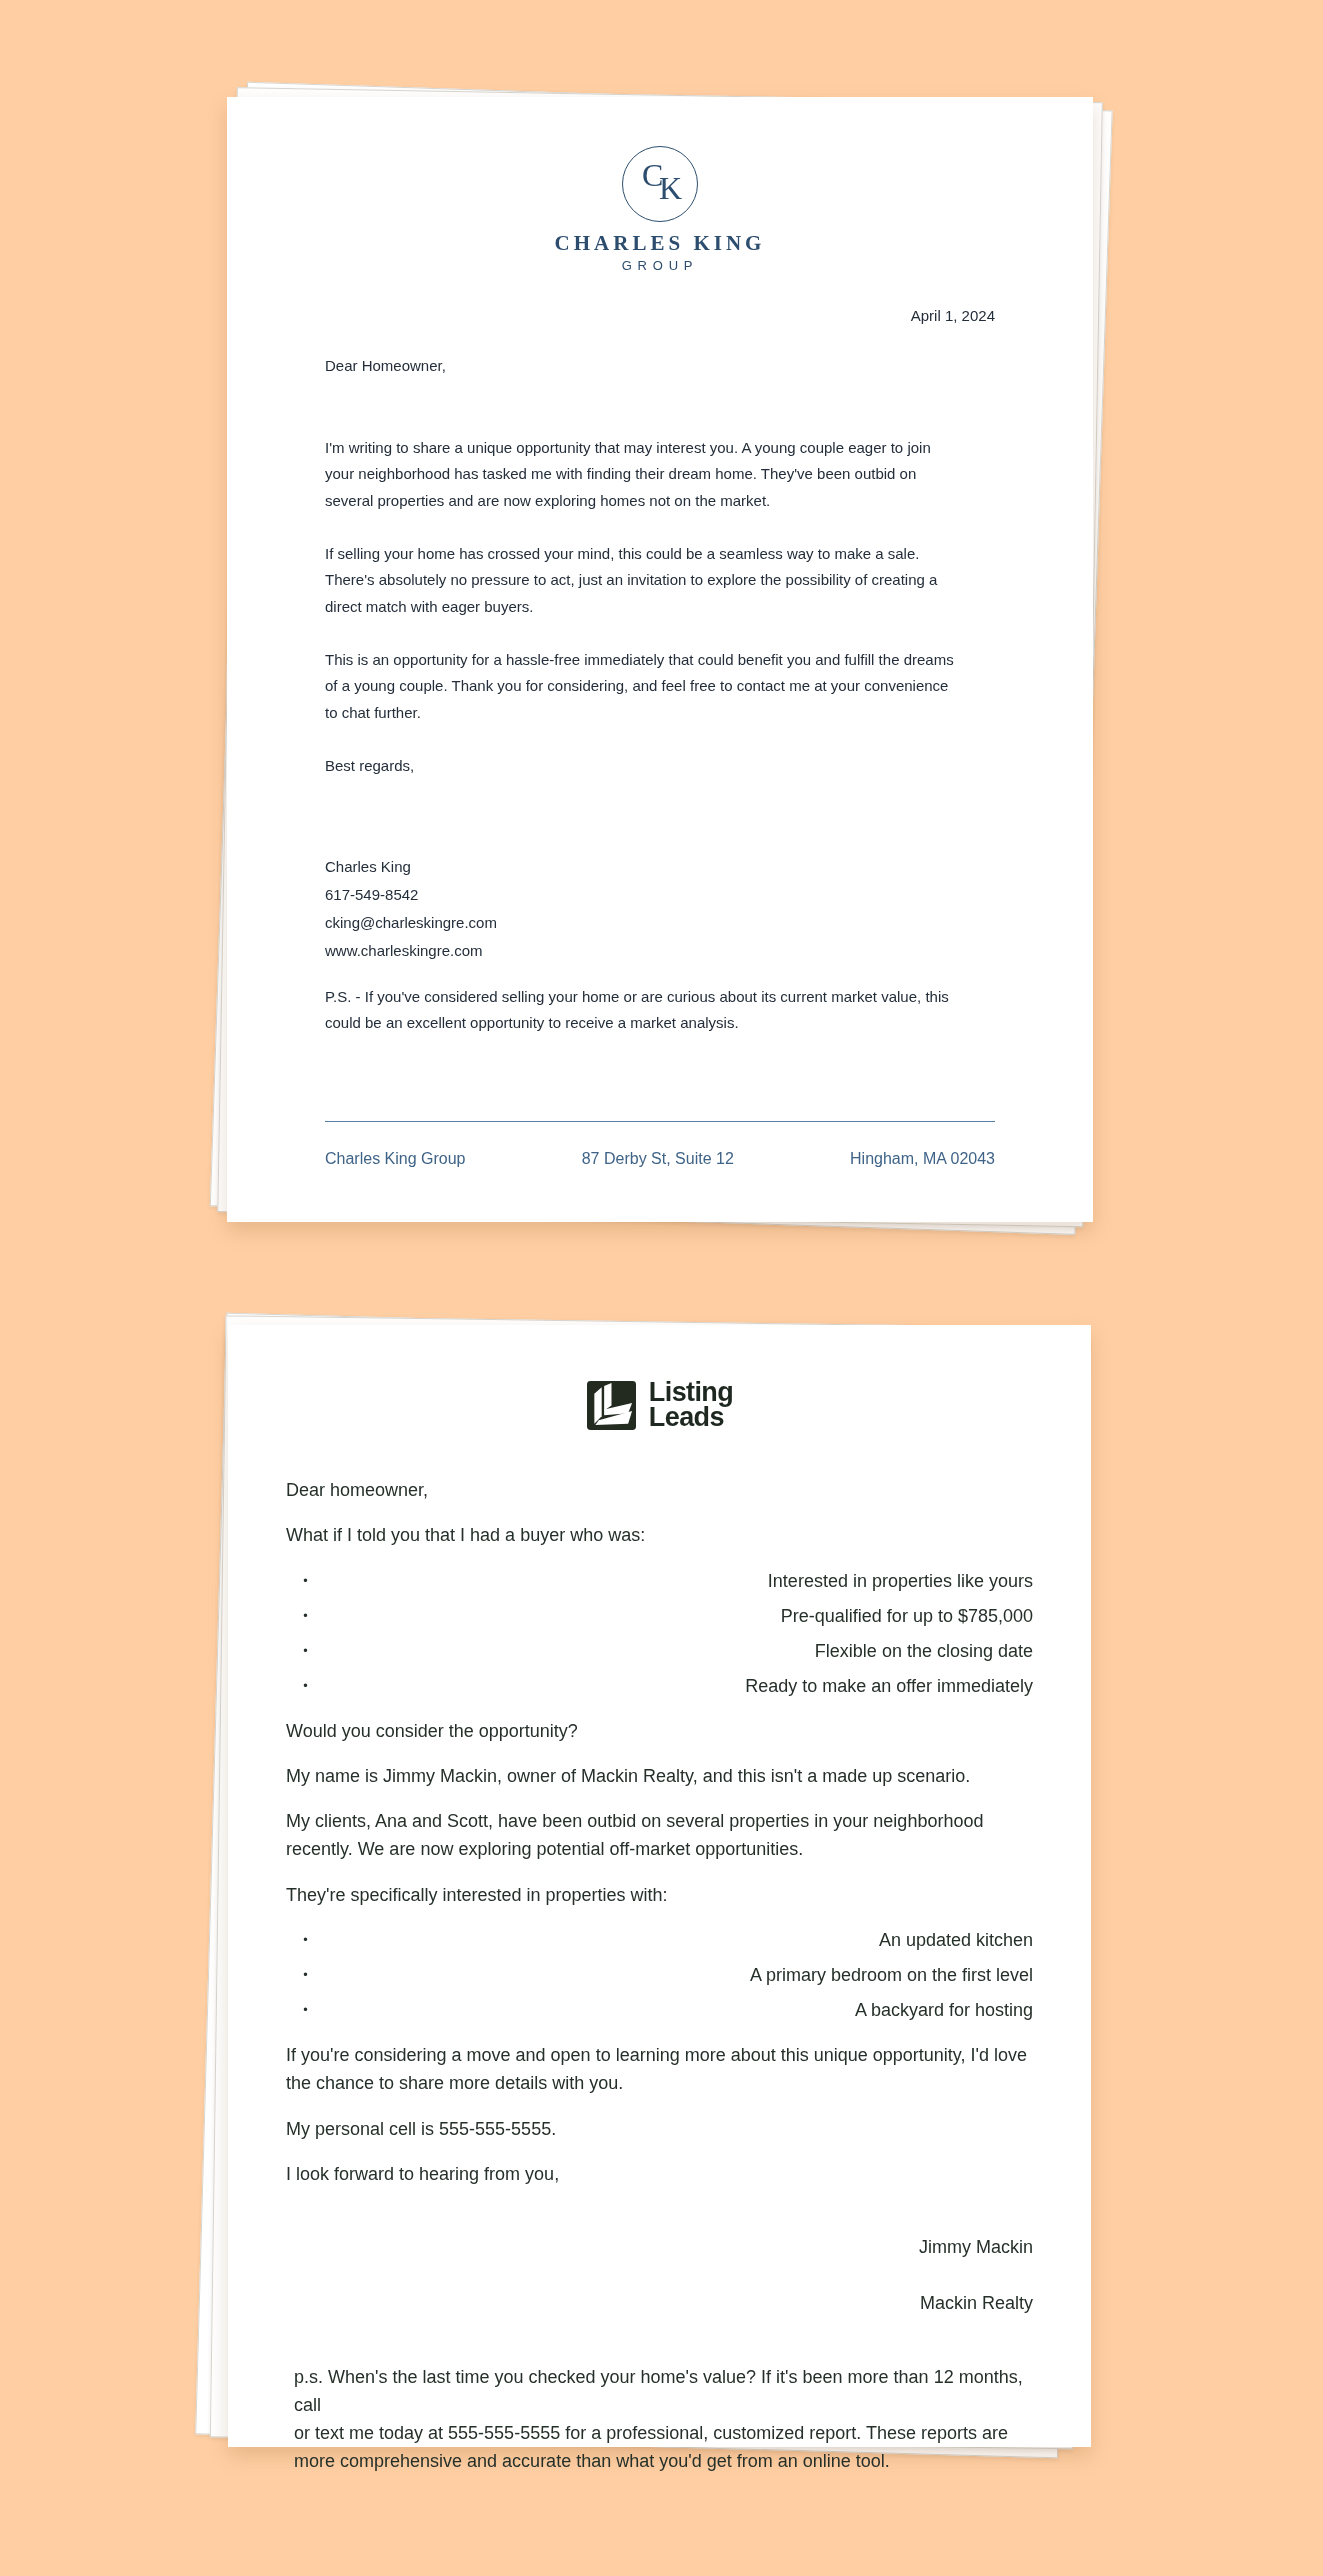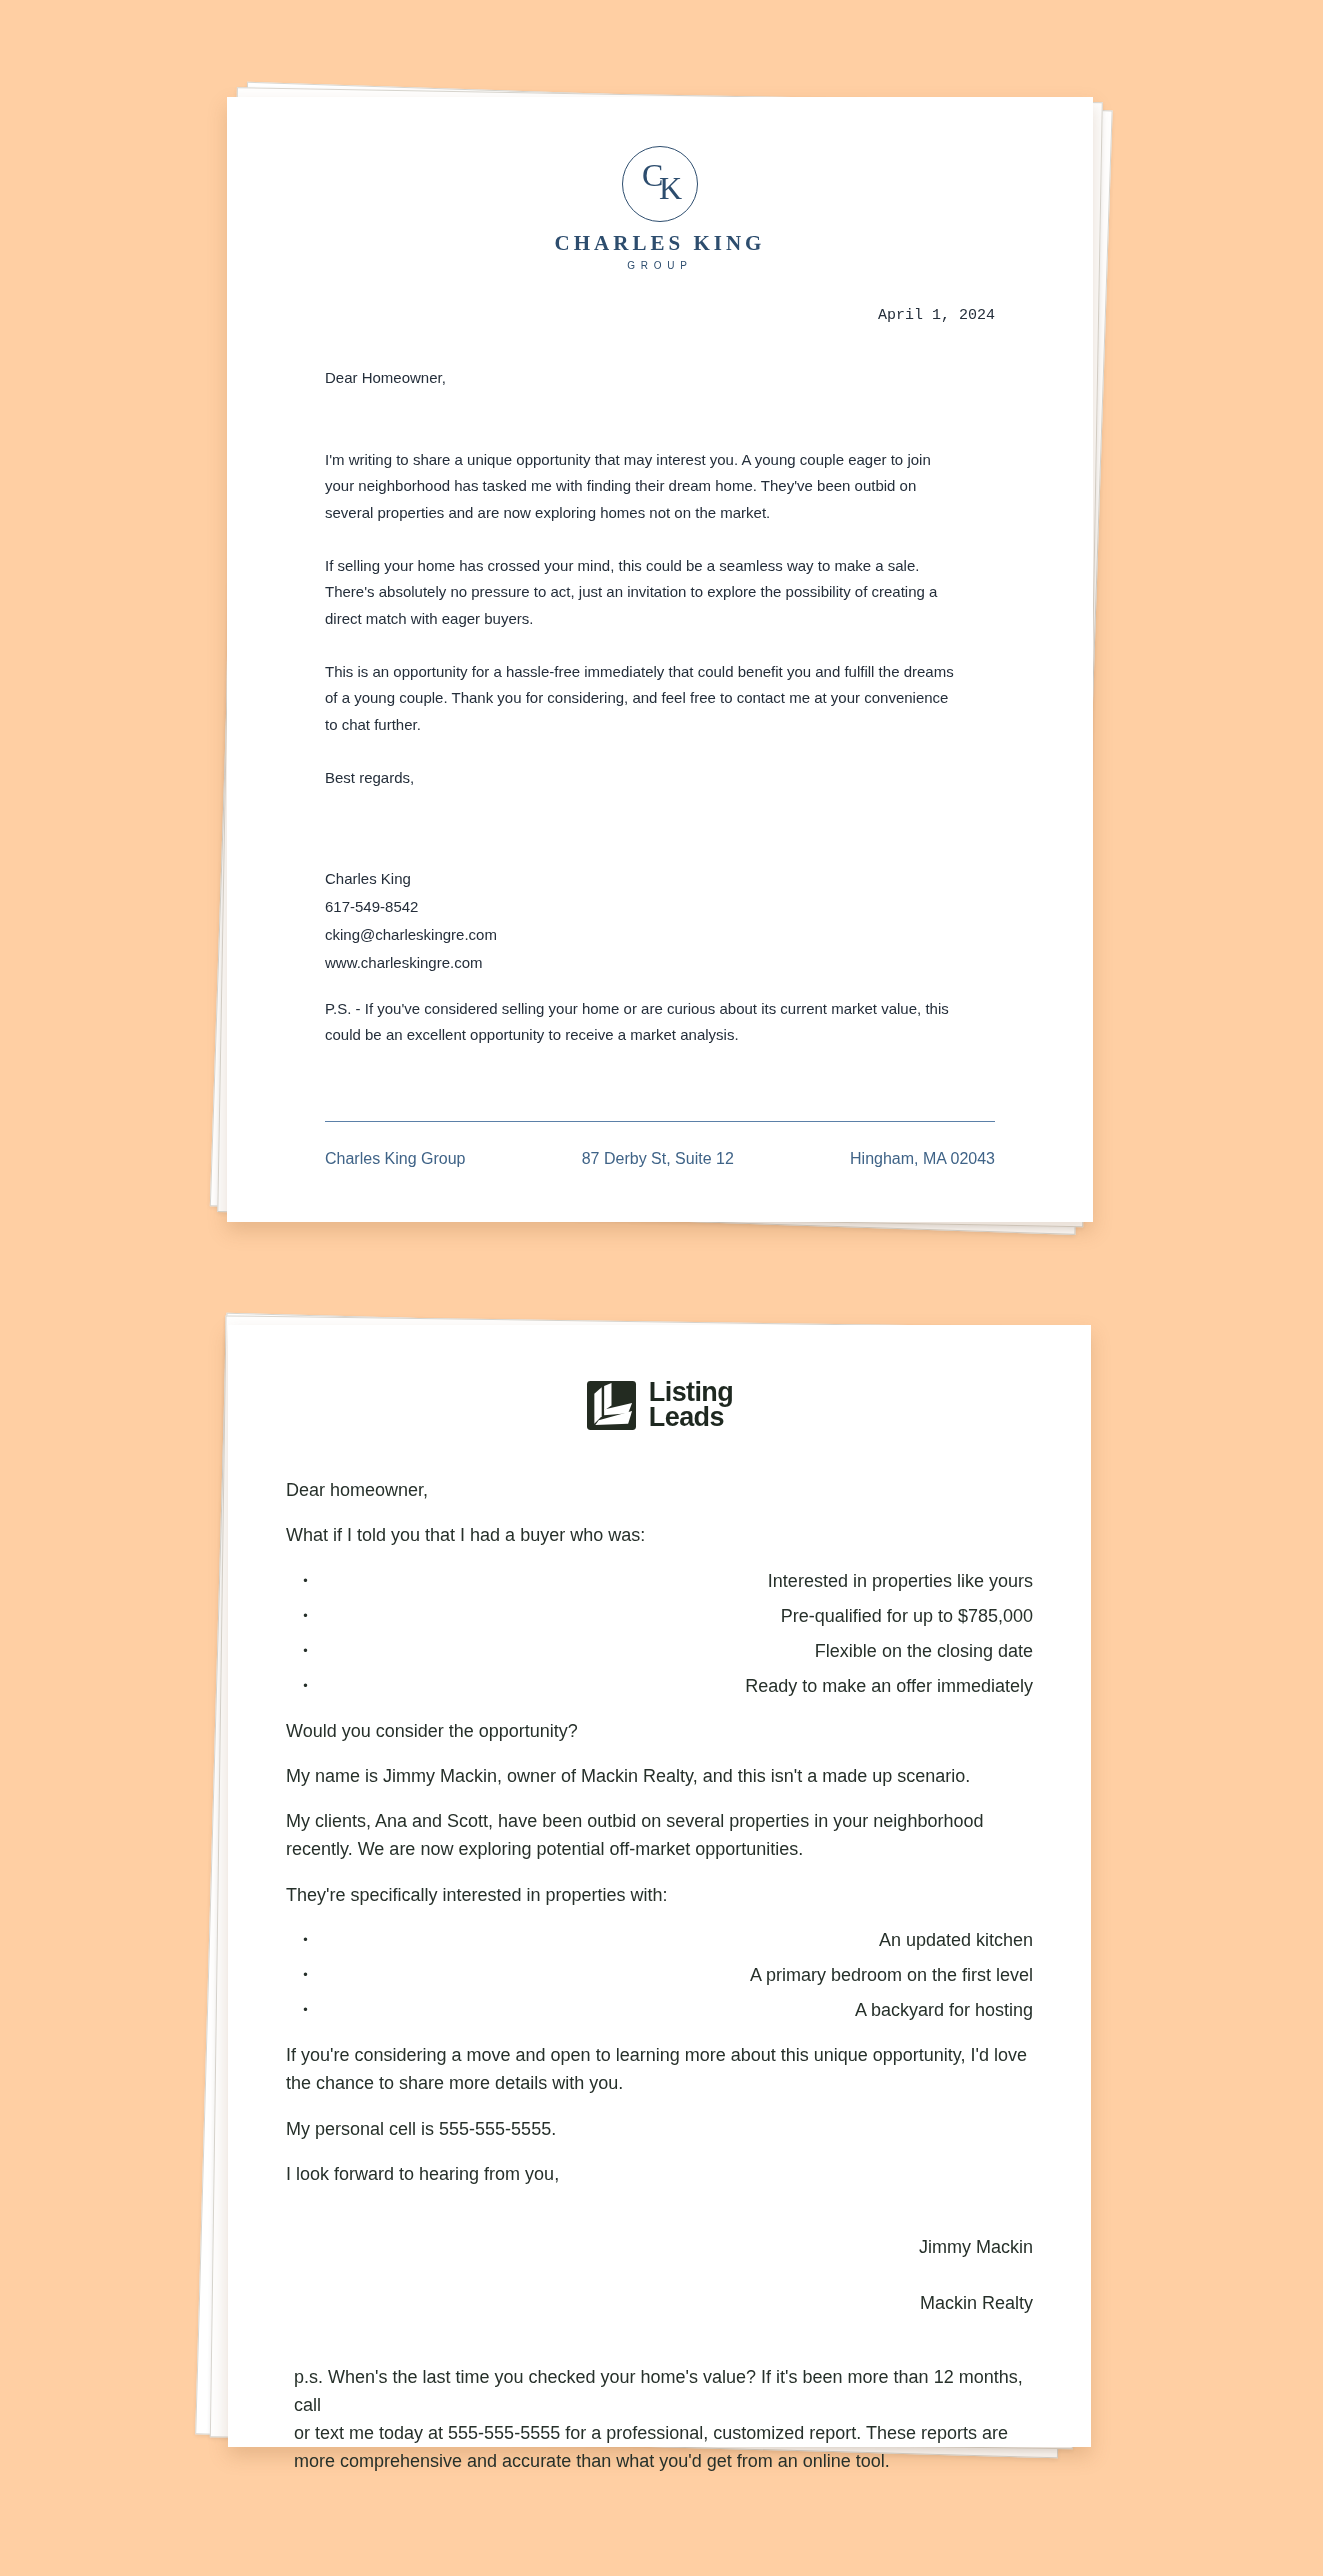--- a/index.html
+++ b/index.html
@@ -23,22 +23,22 @@
   
   .p1-inner{padding:49px 98px 0 98px;color:#242e3a;font-size:15px;line-height:26.5px;}
   .ck-logo{text-align:center;color:#2d4d6e;}
   .ck-circle{position:relative;width:74px;height:74px;margin:0 auto;
              border:1.2px solid #2d4d6e;border-radius:50%;}
   .ck-circle .mono{position:absolute;font-family:"Liberation Serif", serif;font-size:32px;line-height:1;}
   .mono-c{left:19px;top:12px;}
   .mono-k{left:36px;top:25px;}
   .ck-name{margin-top:9.2px;font-family:"Liberation Serif", serif;font-weight:600;
            font-size:21px;letter-spacing:4px;line-height:24px;}
-  .ck-group{margin-top:3.5px;font-size:10px;letter-spacing:5.8px;line-height:14px;}
-  .l1-date{text-align:right;margin:30px 0 36px;font-family:Liberation Mono, monospace;}
+  .ck-group{margin-top:3.5px;font-size:13px;letter-spacing:5.8px;line-height:14px;}
+  .l1-date{text-align:right;margin:30px 0 24px;}
   .l1-salutation{margin:0 0 55px;}
   .l1-par{margin:0 0 26.5px;white-space:pre-line;}
   .l1-closing{margin:23px 0 74px;}
   .l1-sig div{line-height:28px;}
   .l1-ps{margin-top:18.4px;white-space:pre-line;}
   .l1-footer{position:absolute;left:98px;right:98px;top:1024px;
              border-top:1.2px solid #5b80a8;padding-top:26.5px;
              display:flex;justify-content:space-between;
              color:#3f6387;font-size:16px;line-height:19.6px;gap:40px;}
 

